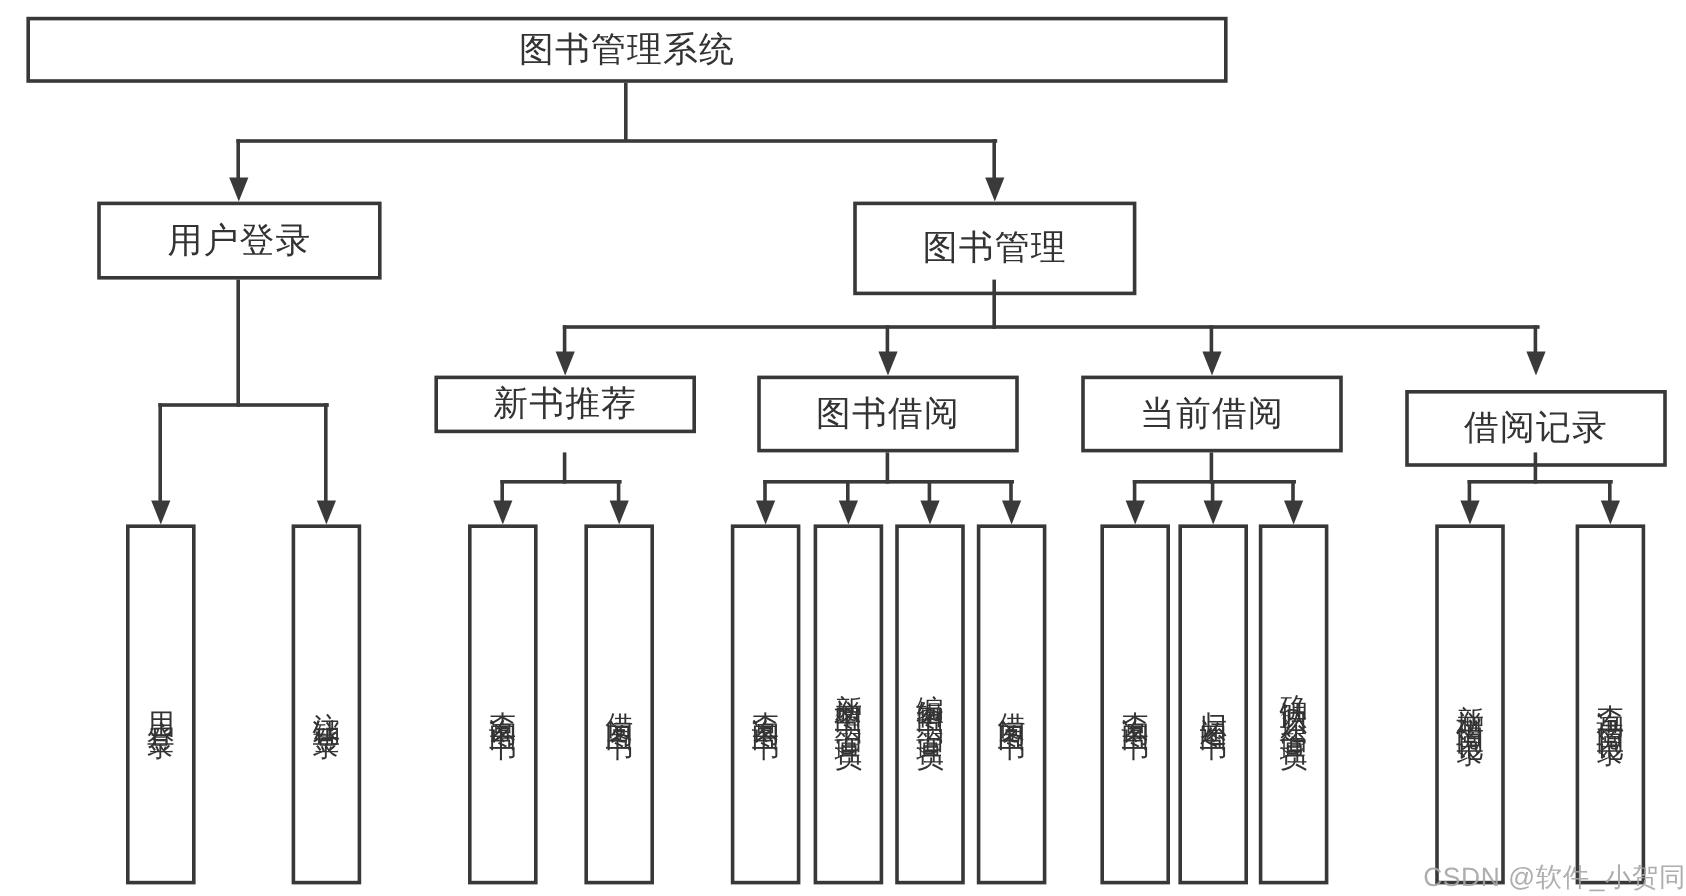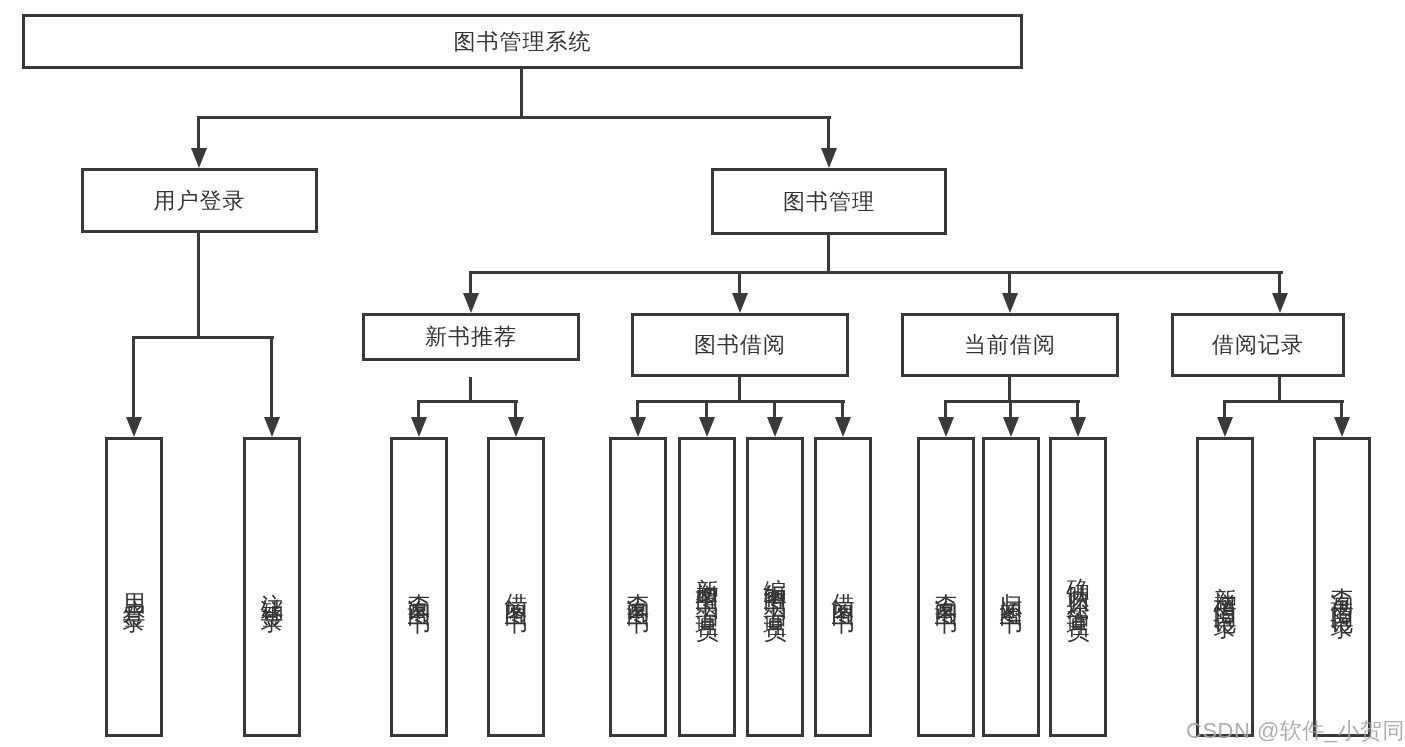--- a/index.html
+++ b/index.html
@@ -12,21 +12,21 @@
   }
   .node{
     position:absolute;
     background:#ffffff;
     border:3px solid #383838;
     box-sizing:border-box;
     display:flex;
     align-items:center;
     justify-content:center;
     color:#333333;
-    font-size:22px;
+    font-size:29px;
     letter-spacing:1px;
     text-align:center;
   }
   .vnode{
     writing-mode:vertical-rl;
     text-orientation:mixed;
     font-size:23px;
     letter-spacing:6px;
     line-height:1;
   }
@@ -55,21 +55,21 @@
   <div class="node" style="left:22px;top:14px;width:1001px;height:55px;">图书管理系统</div>
 
   <div class="v" style="left:520px;top:69px;height:49px;"></div>
   <div class="h" style="left:197px;top:116px;width:634px;"></div>
   <div class="v" style="left:197px;top:116px;height:34px;"></div>
   <div class="arrow" style="left:191px;top:148px;"></div>
   <div class="v" style="left:827px;top:116px;height:34px;"></div>
   <div class="arrow" style="left:821px;top:148px;"></div>
 
   <div class="node" style="left:81px;top:168px;width:237px;height:65px;">用户登录</div>
-  <div class="node" style="left:711px;top:168px;width:236px;height:67px;">图书管理</div>
+  <div class="node" style="left:711px;top:168px;width:236px;height:78px;">图书管理</div>
 
   <div class="v" style="left:197px;top:233px;height:106px;"></div>
   <div class="h" style="left:132px;top:336px;width:142px;"></div>
   <div class="v" style="left:132px;top:336px;height:84px;"></div>
   <div class="arrow" style="left:126px;top:417px;"></div>
   <div class="v" style="left:270px;top:336px;height:84px;"></div>
   <div class="arrow" style="left:264px;top:417px;"></div>
 
   <div class="v" style="left:827px;top:233px;height:41px;"></div>
   <div class="h" style="left:469px;top:271px;width:814px;"></div>
@@ -78,21 +78,21 @@
   <div class="v" style="left:738px;top:271px;height:25px;"></div>
   <div class="arrow" style="left:732px;top:293px;"></div>
   <div class="v" style="left:1008px;top:271px;height:25px;"></div>
   <div class="arrow" style="left:1002px;top:293px;"></div>
   <div class="v" style="left:1278px;top:271px;height:25px;"></div>
   <div class="arrow" style="left:1272px;top:293px;"></div>
 
   <div class="node" style="left:362px;top:313px;width:218px;height:48px;">新书推荐</div>
   <div class="node" style="left:901px;top:313px;width:218px;height:64px;">当前借阅</div>
   <div class="node" style="left:631px;top:313px;width:218px;height:64px;">图书借阅</div>
-  <div class="node" style="left:1171px;top:313px;width:174px;height:64px;">借阅记录</div>
+  <div class="node" style="left:1171px;top:325px;width:218px;height:64px;">借阅记录</div>
 
   <div class="v" style="left:469px;top:377px;height:26px;"></div>
   <div class="h" style="left:417px;top:400px;width:101px;"></div>
   <div class="v" style="left:417px;top:400px;height:19px;"></div>
   <div class="arrow" style="left:411px;top:417px;"></div>
   <div class="v" style="left:514px;top:400px;height:19px;"></div>
   <div class="arrow" style="left:508px;top:417px;"></div>
 
   <div class="v" style="left:738px;top:377px;height:26px;"></div>
   <div class="h" style="left:636px;top:400px;width:209px;"></div>

